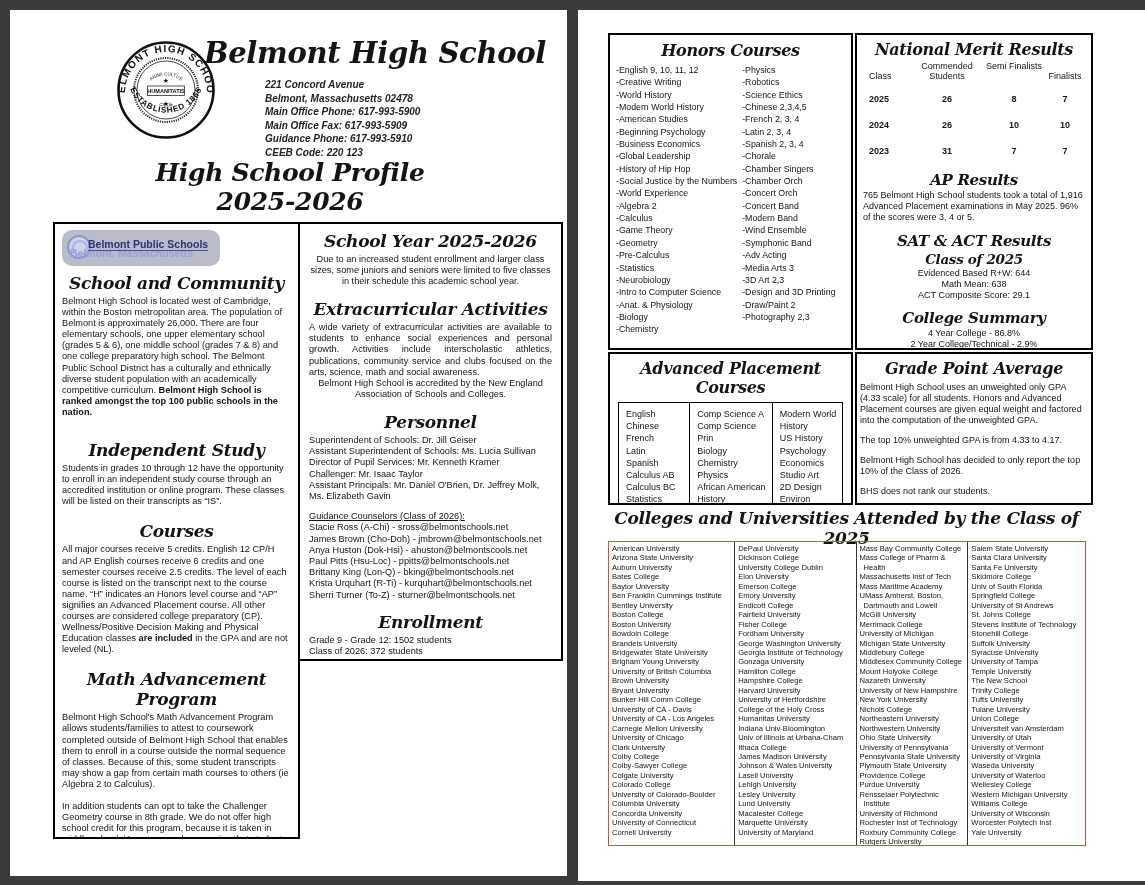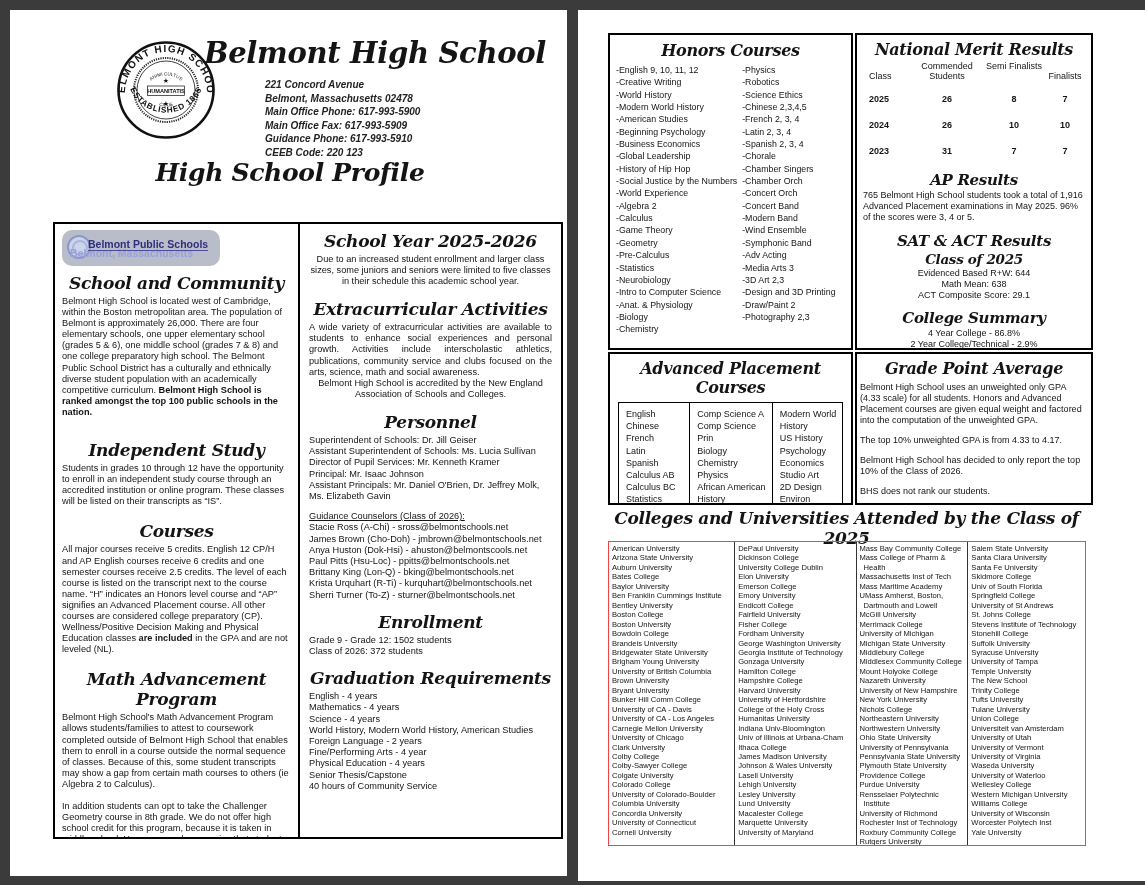--- a/index.html
+++ b/index.html
@@ -25,21 +25,21 @@
 
   
   .seal { position:absolute; left:106px; top:30px; width:100px; height:100px; }
   .school-name { position:absolute; left:190px; top:26px; width:350px; font-size:29px; }
   .address { position:absolute; left:255px; top:68px; font-style:italic; font-size:10px; line-height:13.5px; font-weight:bold; color:#222; }
   .profile-title { position:absolute; left:30px; top:148px; width:500px; font-size:25px; line-height:29px; }
 
   
   .box { position:absolute; border:2px solid #000; overflow:hidden; }
   #left-box  { left:43px;  top:212px; width:247px; height:617px; padding:5px 7px; }
-  #right-box { left:288px; top:212px; width:265px; height:617px; padding:5px 9px; }
+  #right-box { left:288px; top:212px; width:265px; height:439px; padding:5px 9px; }
 
   .sec-h { font-size:17px; margin:7px 0 3px 0; }
   .sec-h.small { font-size:16px; }
   .para { font-size:9.2px; line-height:11.1px; text-align:left; }
   .para.center { text-align:center; }
   .para b { font-weight:bold; }
   .stack { font-size:9.2px; line-height:11.2px; text-align:left; }
   .stack div { white-space:normal; }
   .underlined { text-decoration:underline; margin-top:9px; }
 
@@ -123,20 +123,21 @@
   <div class="address">
       <div>221 Concord Avenue</div>
       <div>Belmont, Massachusetts 02478</div>
       <div>Main Office Phone: 617-993-5900</div>
       <div>Main Office Fax:  617-993-5909</div>
       <div>Guidance Phone: 617-993-5910</div>
       <div>CEEB Code: 220 123</div>
     </div>
   <div class="profile-title script-h">
     <div>High School Profile</div>
+    <div>2025-2026</div>
   </div>
 
   <div class="box" id="left-box">
     <div class="bps-logo">
       <div class="bps-circle"></div>
       <div class="bps-sub">Belmont, Massachusetts</div>
       <div class="bps-title">Belmont Public Schools</div>
     </div>
 
     <div class="sec-h script-h">School and Community</div>
@@ -160,21 +161,21 @@
     <div class="sec-h script-h" style="margin-top:12px;">Extracurricular Activities</div>
     <div class="para" style="text-align:justify;">A wide variety of extracurricular activities are available to students to enhance social experiences and personal growth. Activities include interscholastic athletics, publications, community service and clubs focused on the arts, science, math and social awareness.</div>
 
     <div class="para center">Belmont High School is accredited by the New England Association of Schools and Colleges.</div>
 
     <div class="sec-h script-h" style="margin-top:12px;">Personnel</div>
     <div class="stack">
         <div>Superintendent of Schools: Dr. Jill Geiser</div>
         <div>Assistant Superintendent of Schools: Ms. Lucia Sullivan</div>
         <div>Director of Pupil Services: Mr. Kenneth Kramer</div>
-        <div>Principal: Mr. Isaac Johnson</div>
+        <div>Challenger: Mr. Isaac Taylor</div>
         <div>Assistant Principals: Mr. Daniel O'Brien, Dr. Jeffrey Molk, Ms. Elizabeth Gavin</div>
       </div>
     <div class="stack underlined">Guidance Counselors (Class of 2026):</div>
     <div class="stack">
         <div>Stacie Ross (A-Chi) - sross@belmontschools.net</div>
         <div>James Brown (Cho-Doh) - jmbrown@belmontschools.net</div>
         <div>Anya Huston (Dok-Hsi) - ahuston@belmontscools.net</div>
         <div>Paul Pitts (Hsu-Loc) - ppitts@belmontschools.net</div>
         <div>Brittany King (Lon-Q) - bking@belmontschools.net</div>
         <div>Krista Urquhart (R-Ti) - kurquhart@belmontschools.net</div>

